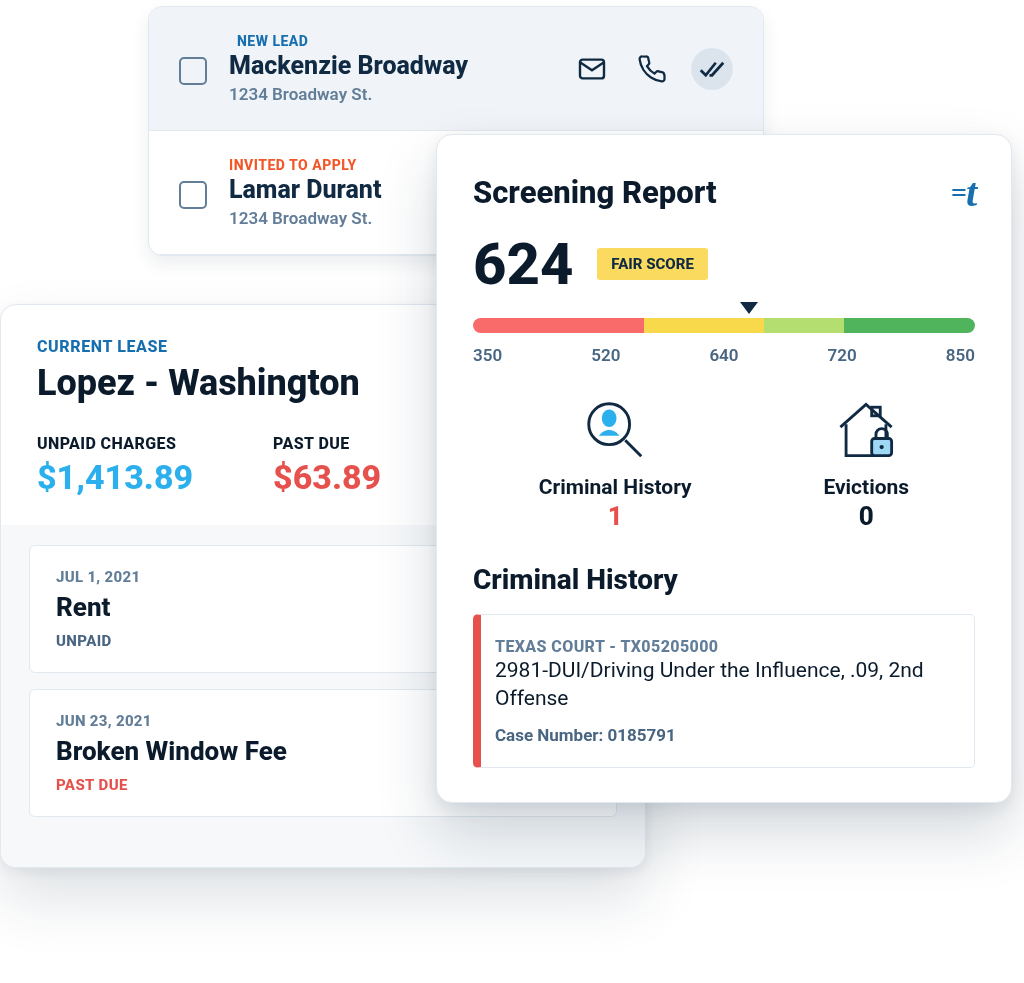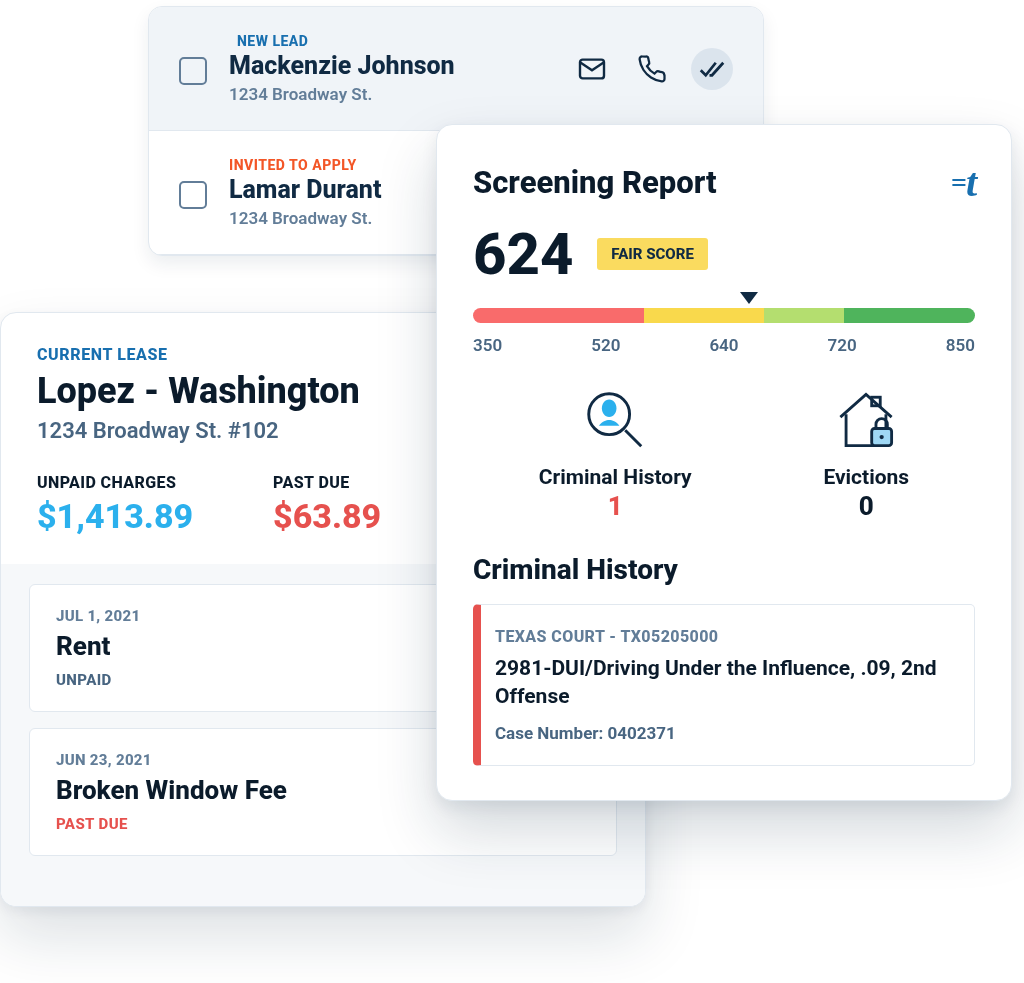--- a/index.html
+++ b/index.html
@@ -59,21 +59,21 @@
   .icon-btn{
     width:42px;height:42px;display:flex;align-items:center;justify-content:center;
     cursor:pointer;
   }
   .icon-btn.chip{background:#dbe4ed;border-radius:50%;}
   .lead-row svg{stroke:var(--ink);}
 
   
   .lease-card{
     position:absolute;
-    left:0px;top:312px;
+    left:0px;top:304px;
     width:646px;
     background:#fff;
     border:1px solid var(--border);
     border-radius:16px;
     box-shadow:0 30px 60px rgba(16,42,67,.14),0 4px 12px rgba(16,42,67,.06);
     overflow:hidden;
   }
   .lease-summary{padding:32px 36px 28px;}
   .pill-label{font-size:16px;font-weight:800;letter-spacing:.6px;color:var(--blue);}
   .lease-title{font-size:36px;font-weight:800;color:var(--ink-dark);margin-top:6px;}
@@ -95,21 +95,21 @@
   .ch-status{font-size:15px;font-weight:800;letter-spacing:.4px;margin-top:10px;}
   .ch-status.unpaid{color:var(--muted2);}
   .ch-status.past{color:var(--red);}
   .ch-right{text-align:right;}
   .ch-amt{font-size:23px;font-weight:800;color:var(--ink-dark);}
   .ch-due{font-size:17px;color:var(--muted2);margin-top:8px;}
 
   
   .screen-card{
     position:absolute;
-    left:436px;top:124px;
+    left:436px;top:134px;
     width:576px;
     background:#fff;
     border:1px solid var(--border);
     border-radius:16px;
     box-shadow:0 30px 60px rgba(16,42,67,.18),0 6px 16px rgba(16,42,67,.08);
     padding:34px 36px 34px;
   }
   .screen-header{display:flex;align-items:center;justify-content:space-between;}
   .screen-title{font-size:31px;font-weight:800;color:var(--ink-dark);}
   .brand{font-family:Georgia,serif;font-style:italic;font-size:40px;font-weight:800;color:var(--blue);letter-spacing:-2px;}
@@ -139,32 +139,32 @@
   .hist-lbl{font-size:21px;font-weight:700;color:var(--ink-dark);margin-top:6px;}
   .hist-val{font-size:26px;font-weight:800;margin-top:2px;}
 
   .section-title{font-size:28px;font-weight:800;color:var(--ink-dark);margin-top:32px;}
 
   .record{
     margin-top:18px;border:1px solid var(--border);border-left:8px solid var(--red);
     border-radius:5px;padding:22px 14px;
   }
   .rec-court{font-size:16px;font-weight:800;color:var(--muted);letter-spacing:.4px;}
-  .rec-charge{font-size:21px;font-weight:700;color:var(--ink-dark);margin-top:8px;line-height:1.35;}
+  .rec-charge{font-size:21px;font-weight:400;color:var(--ink-dark);line-height:1.35;}
   .rec-case{font-size:17px;font-weight:700;color:var(--muted2);margin-top:12px;}
 </style>
 </head>
 <body>
 
 <div class="leads-card">
   <div class="lead-row selected">
     <div class="chk"></div>
     <div class="lead-text">
       <div class="lead-status new">NEW LEAD</div>
-      <div class="lead-name">Mackenzie Johnson</div>
+      <div class="lead-name">Mackenzie Broadway</div>
       <div class="lead-addr">1234 Broadway St.</div>
     </div>
     <div class="lead-actions">
       <div class="icon-btn">
         <svg width="32" height="32" viewBox="0 0 24 24" fill="none" stroke-width="1.8">
             <rect x="3" y="5" width="18" height="14" rx="2"></rect>
             <path d="M3 7l9 6 9-6"></path>
           </svg>
       </div>
       <div class="icon-btn">
@@ -188,21 +188,20 @@
       <div class="lead-name">Lamar Durant</div>
       <div class="lead-addr">1234 Broadway St.</div>
     </div>
   </div>
 </div>
 
 <div class="lease-card">
   <div class="lease-summary">
     <div class="pill-label">CURRENT LEASE</div>
     <div class="lease-title">Lopez - Washington</div>
-    <div class="lease-addr">1234 Broadway St. #102</div>
     <div class="charges">
       <div>
         <div class="charge-lbl">UNPAID CHARGES</div>
         <div class="charge-val teal">$1,413.89</div>
       </div>
       <div>
         <div class="charge-lbl">PAST DUE</div>
         <div class="charge-val red">$63.89</div>
       </div>
     </div>
@@ -285,15 +284,15 @@
       <div class="hist-lbl">Evictions</div>
       <div class="hist-val" style="color:var(--ink-dark)">0</div>
     </div>
   </div>
 
   <div class="section-title">Criminal History</div>
 
   <div class="record">
     <div class="rec-court">TEXAS COURT - TX05205000</div>
     <div class="rec-charge">2981-DUI/Driving Under the Influence, .09, 2nd Offense</div>
-    <div class="rec-case">Case Number: 0402371</div>
+    <div class="rec-case">Case Number: 0185791</div>
   </div>
 </div>
 
 </body></html>

